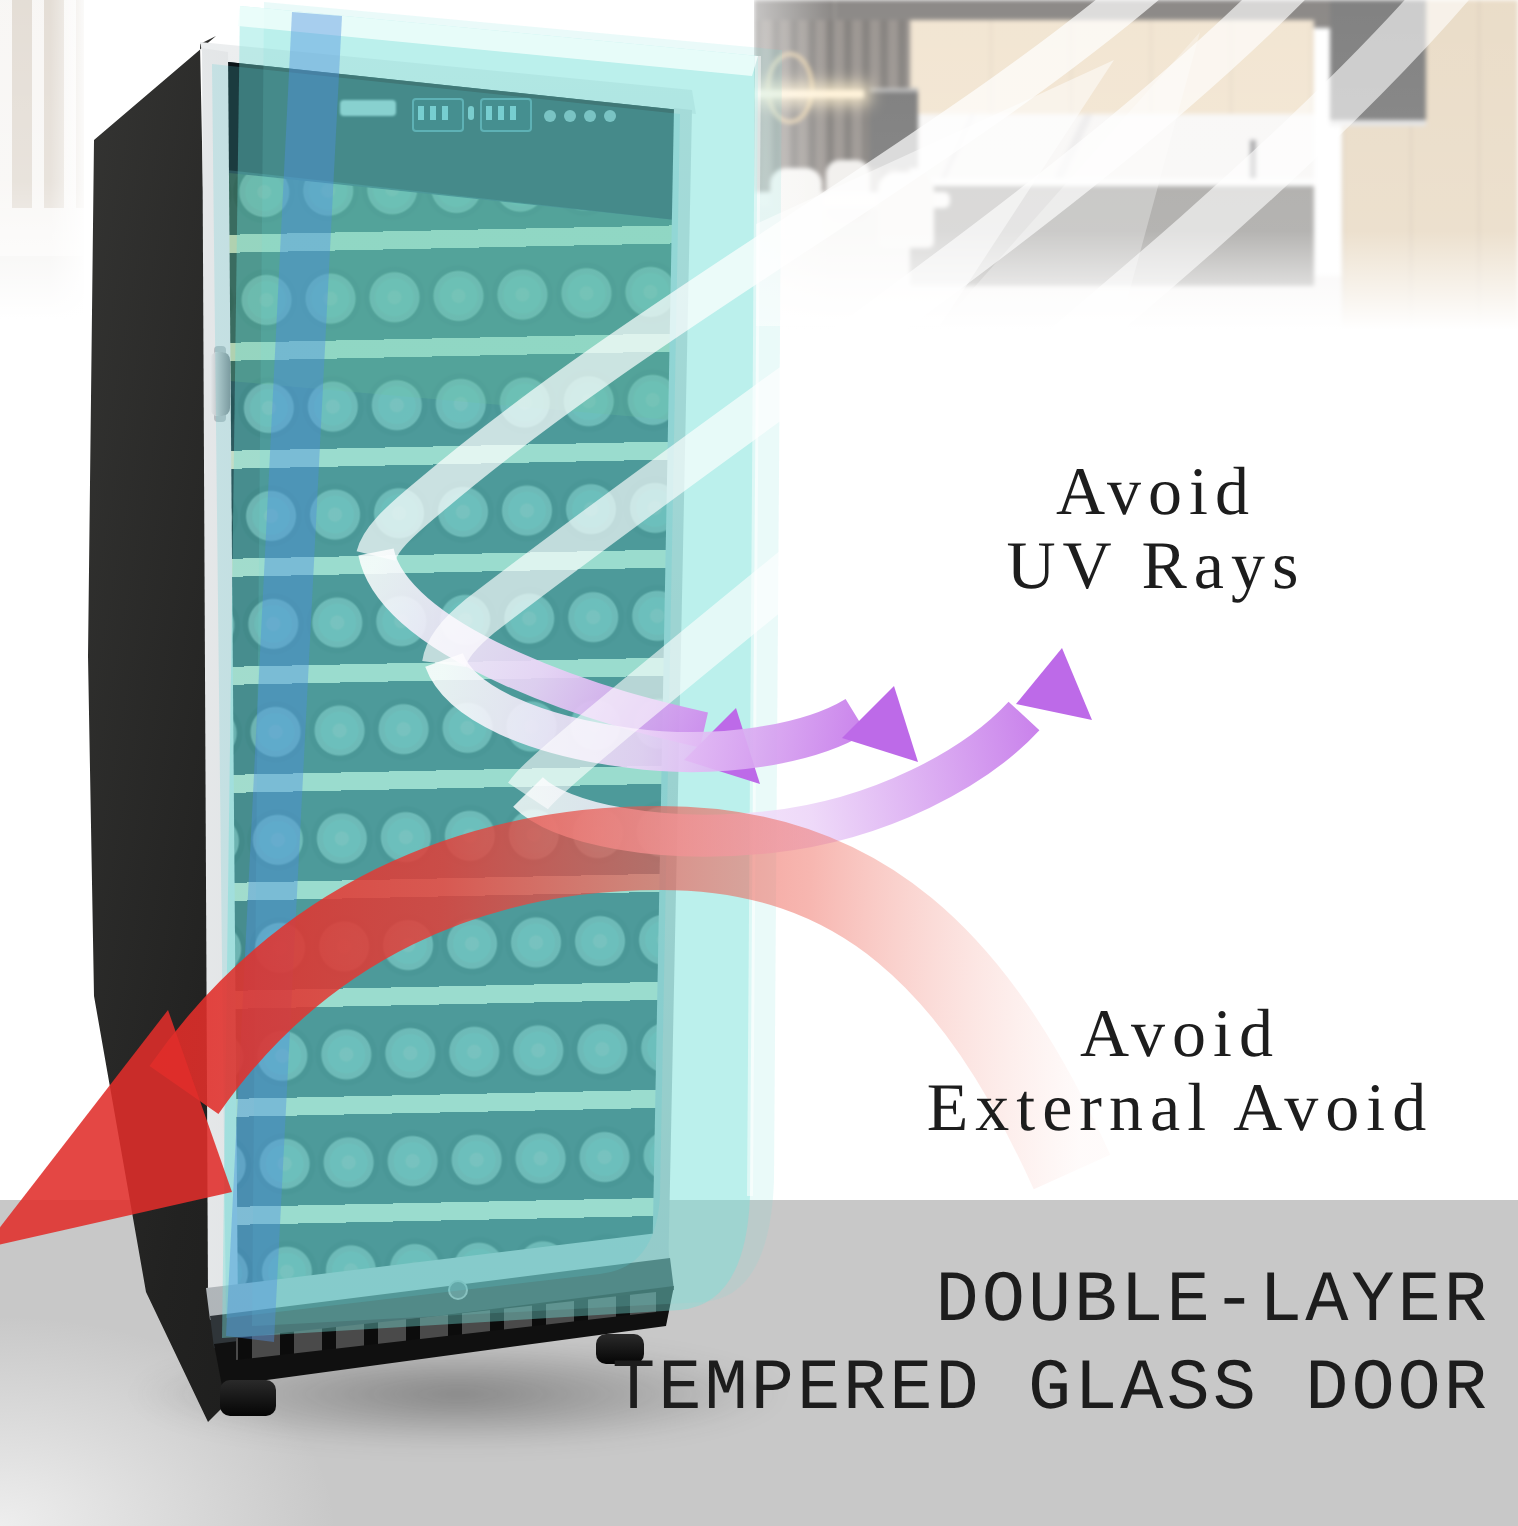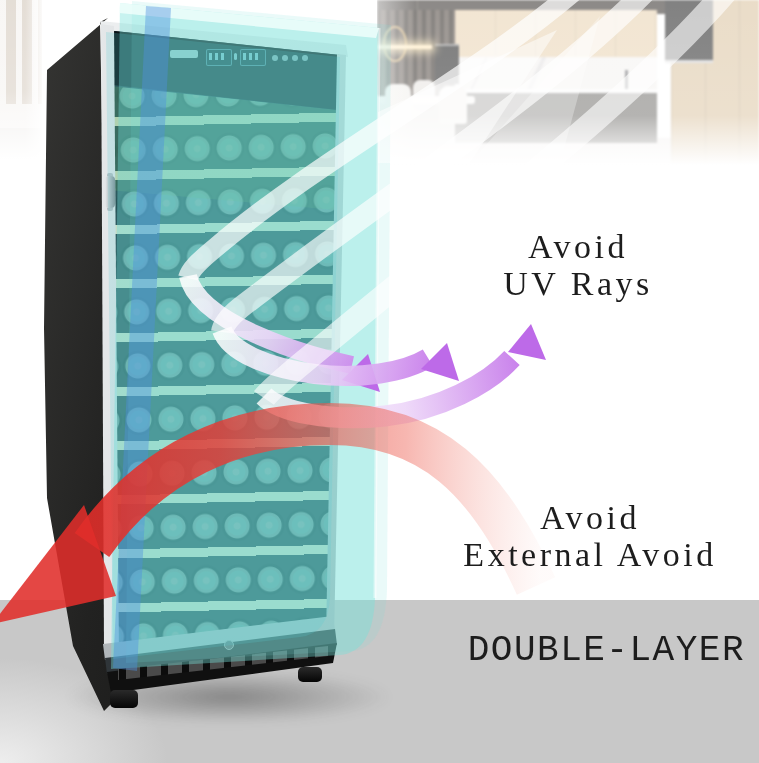--- a/index.html
+++ b/index.html
@@ -233,15 +233,16 @@
     <div>Avoid</div>
     <div>UV Rays</div>
   </div>
   <div class="note note-heat">
     <div>Avoid</div>
     <div>External Avoid</div>
   </div>
 
   <div class="caption">
     <div>DOUBLE-LAYER</div>
+    <div>TEMPERED GLASS DOOR</div>
   </div>
 
 </div>
 
 </body></html>

